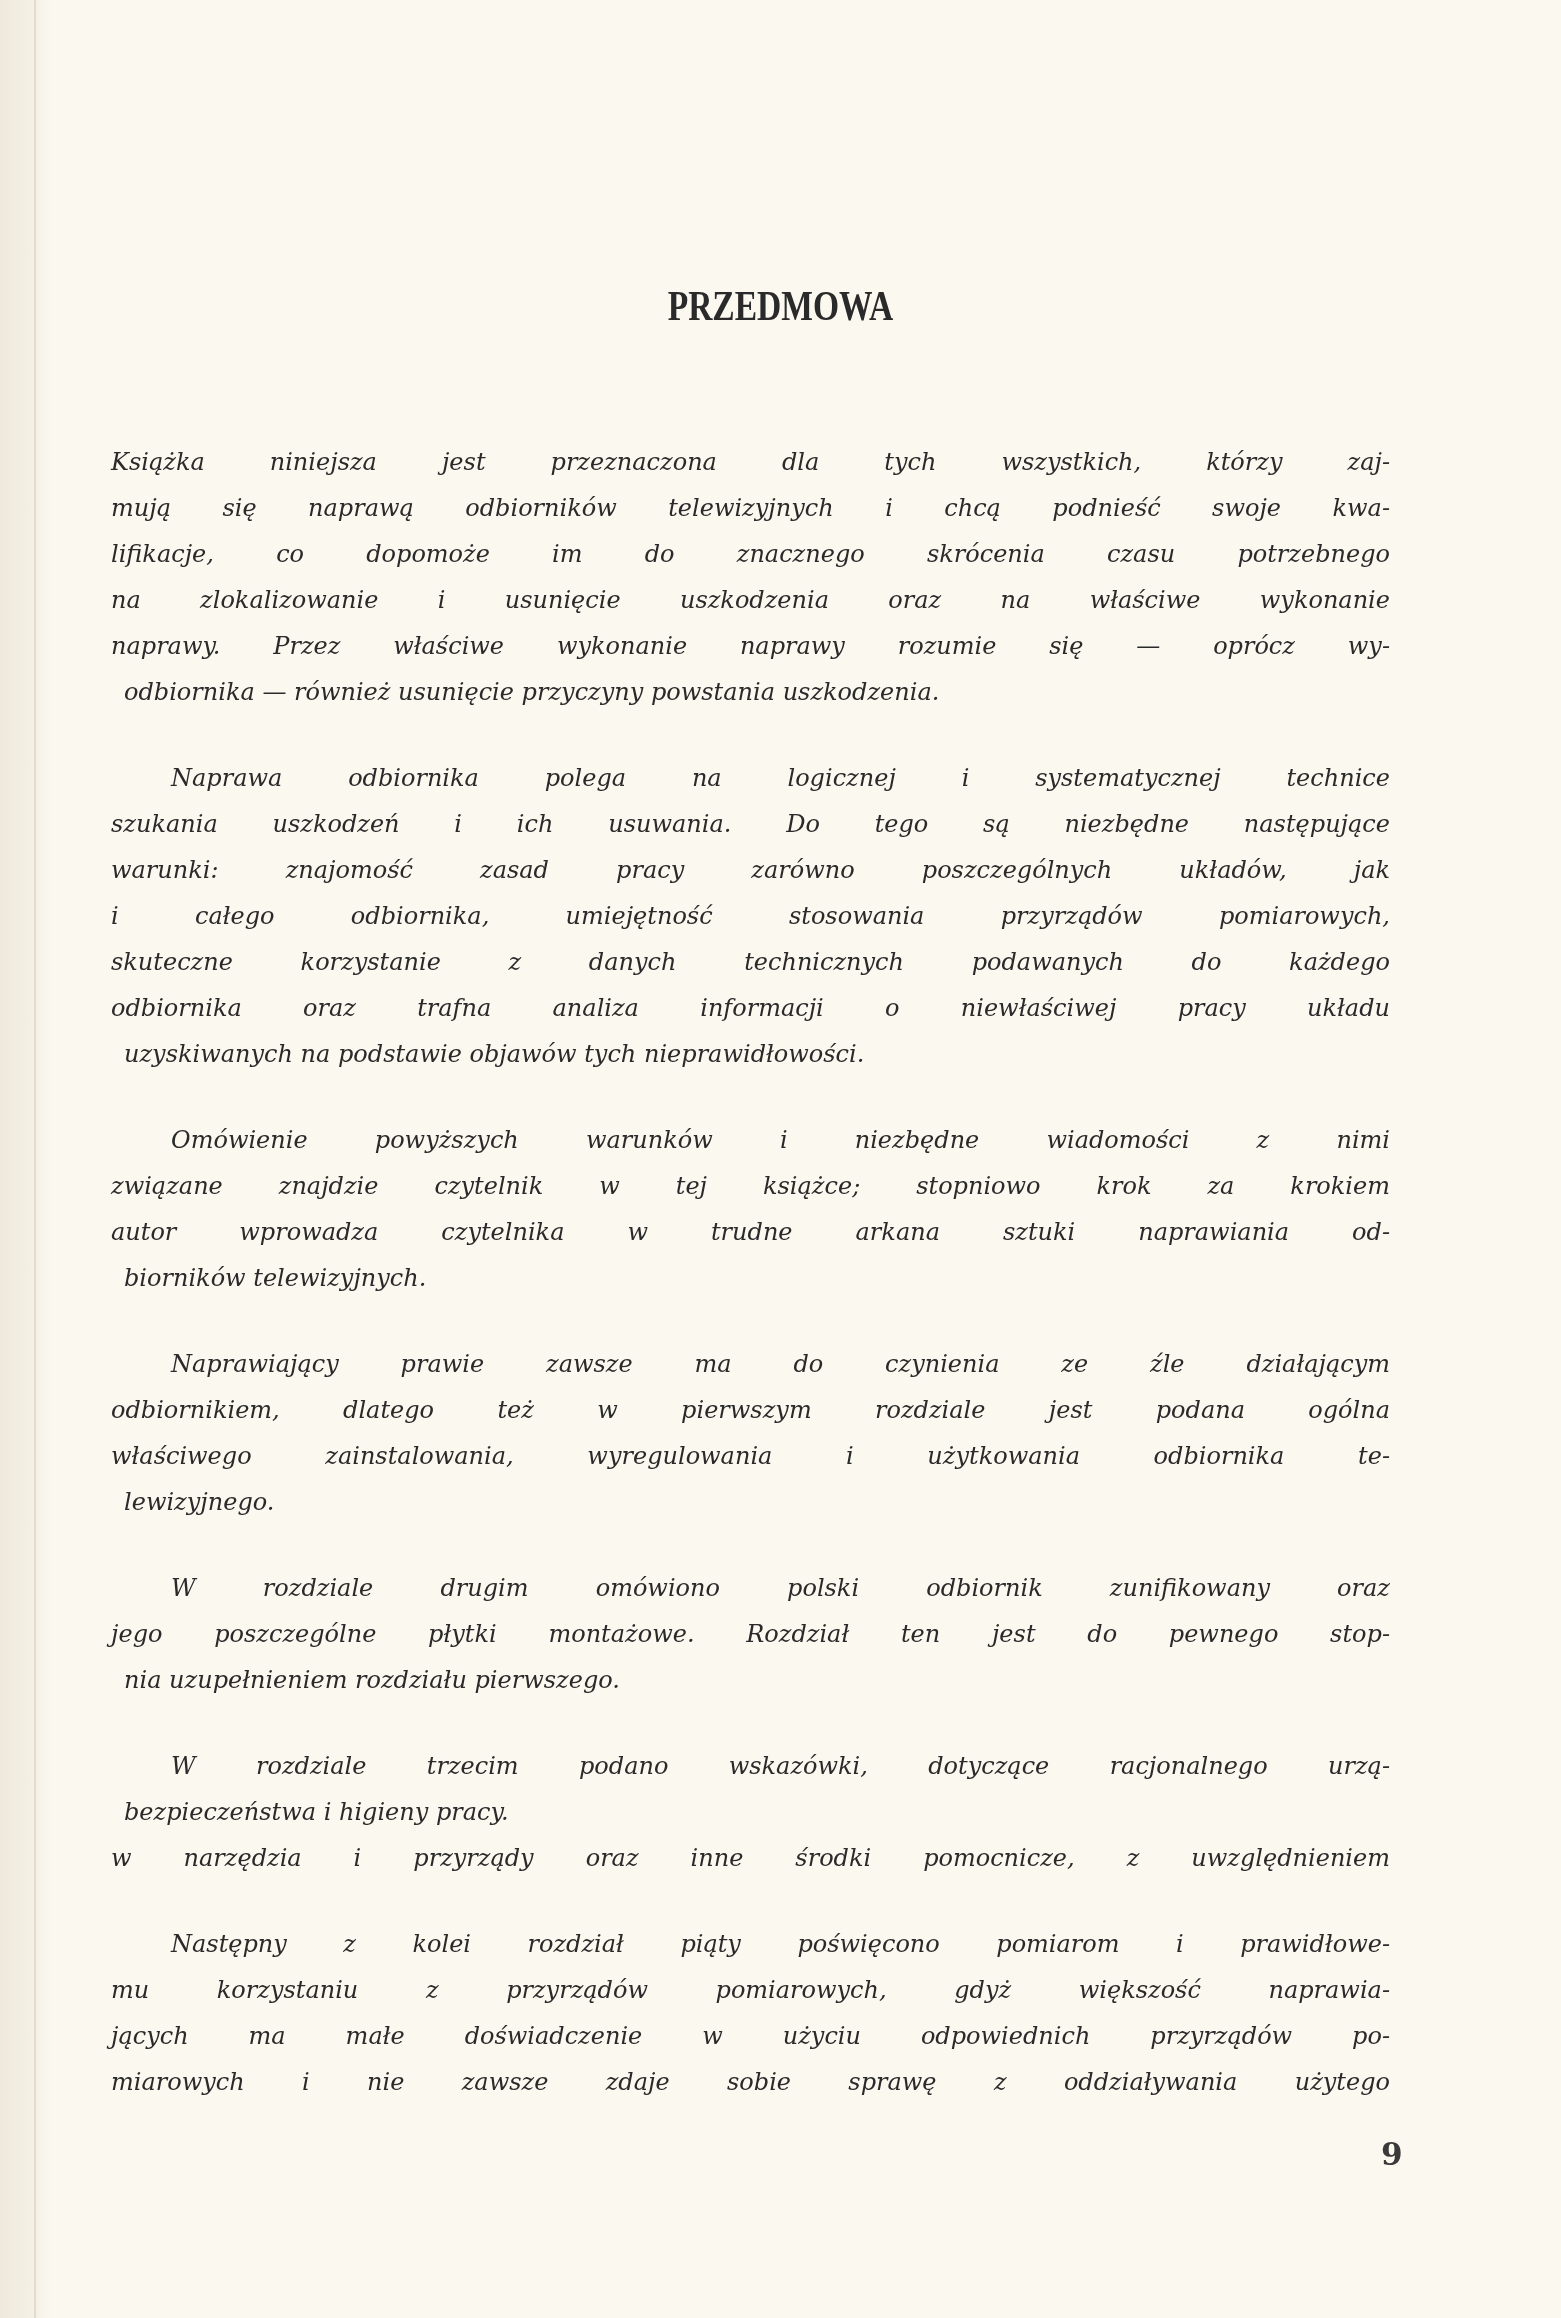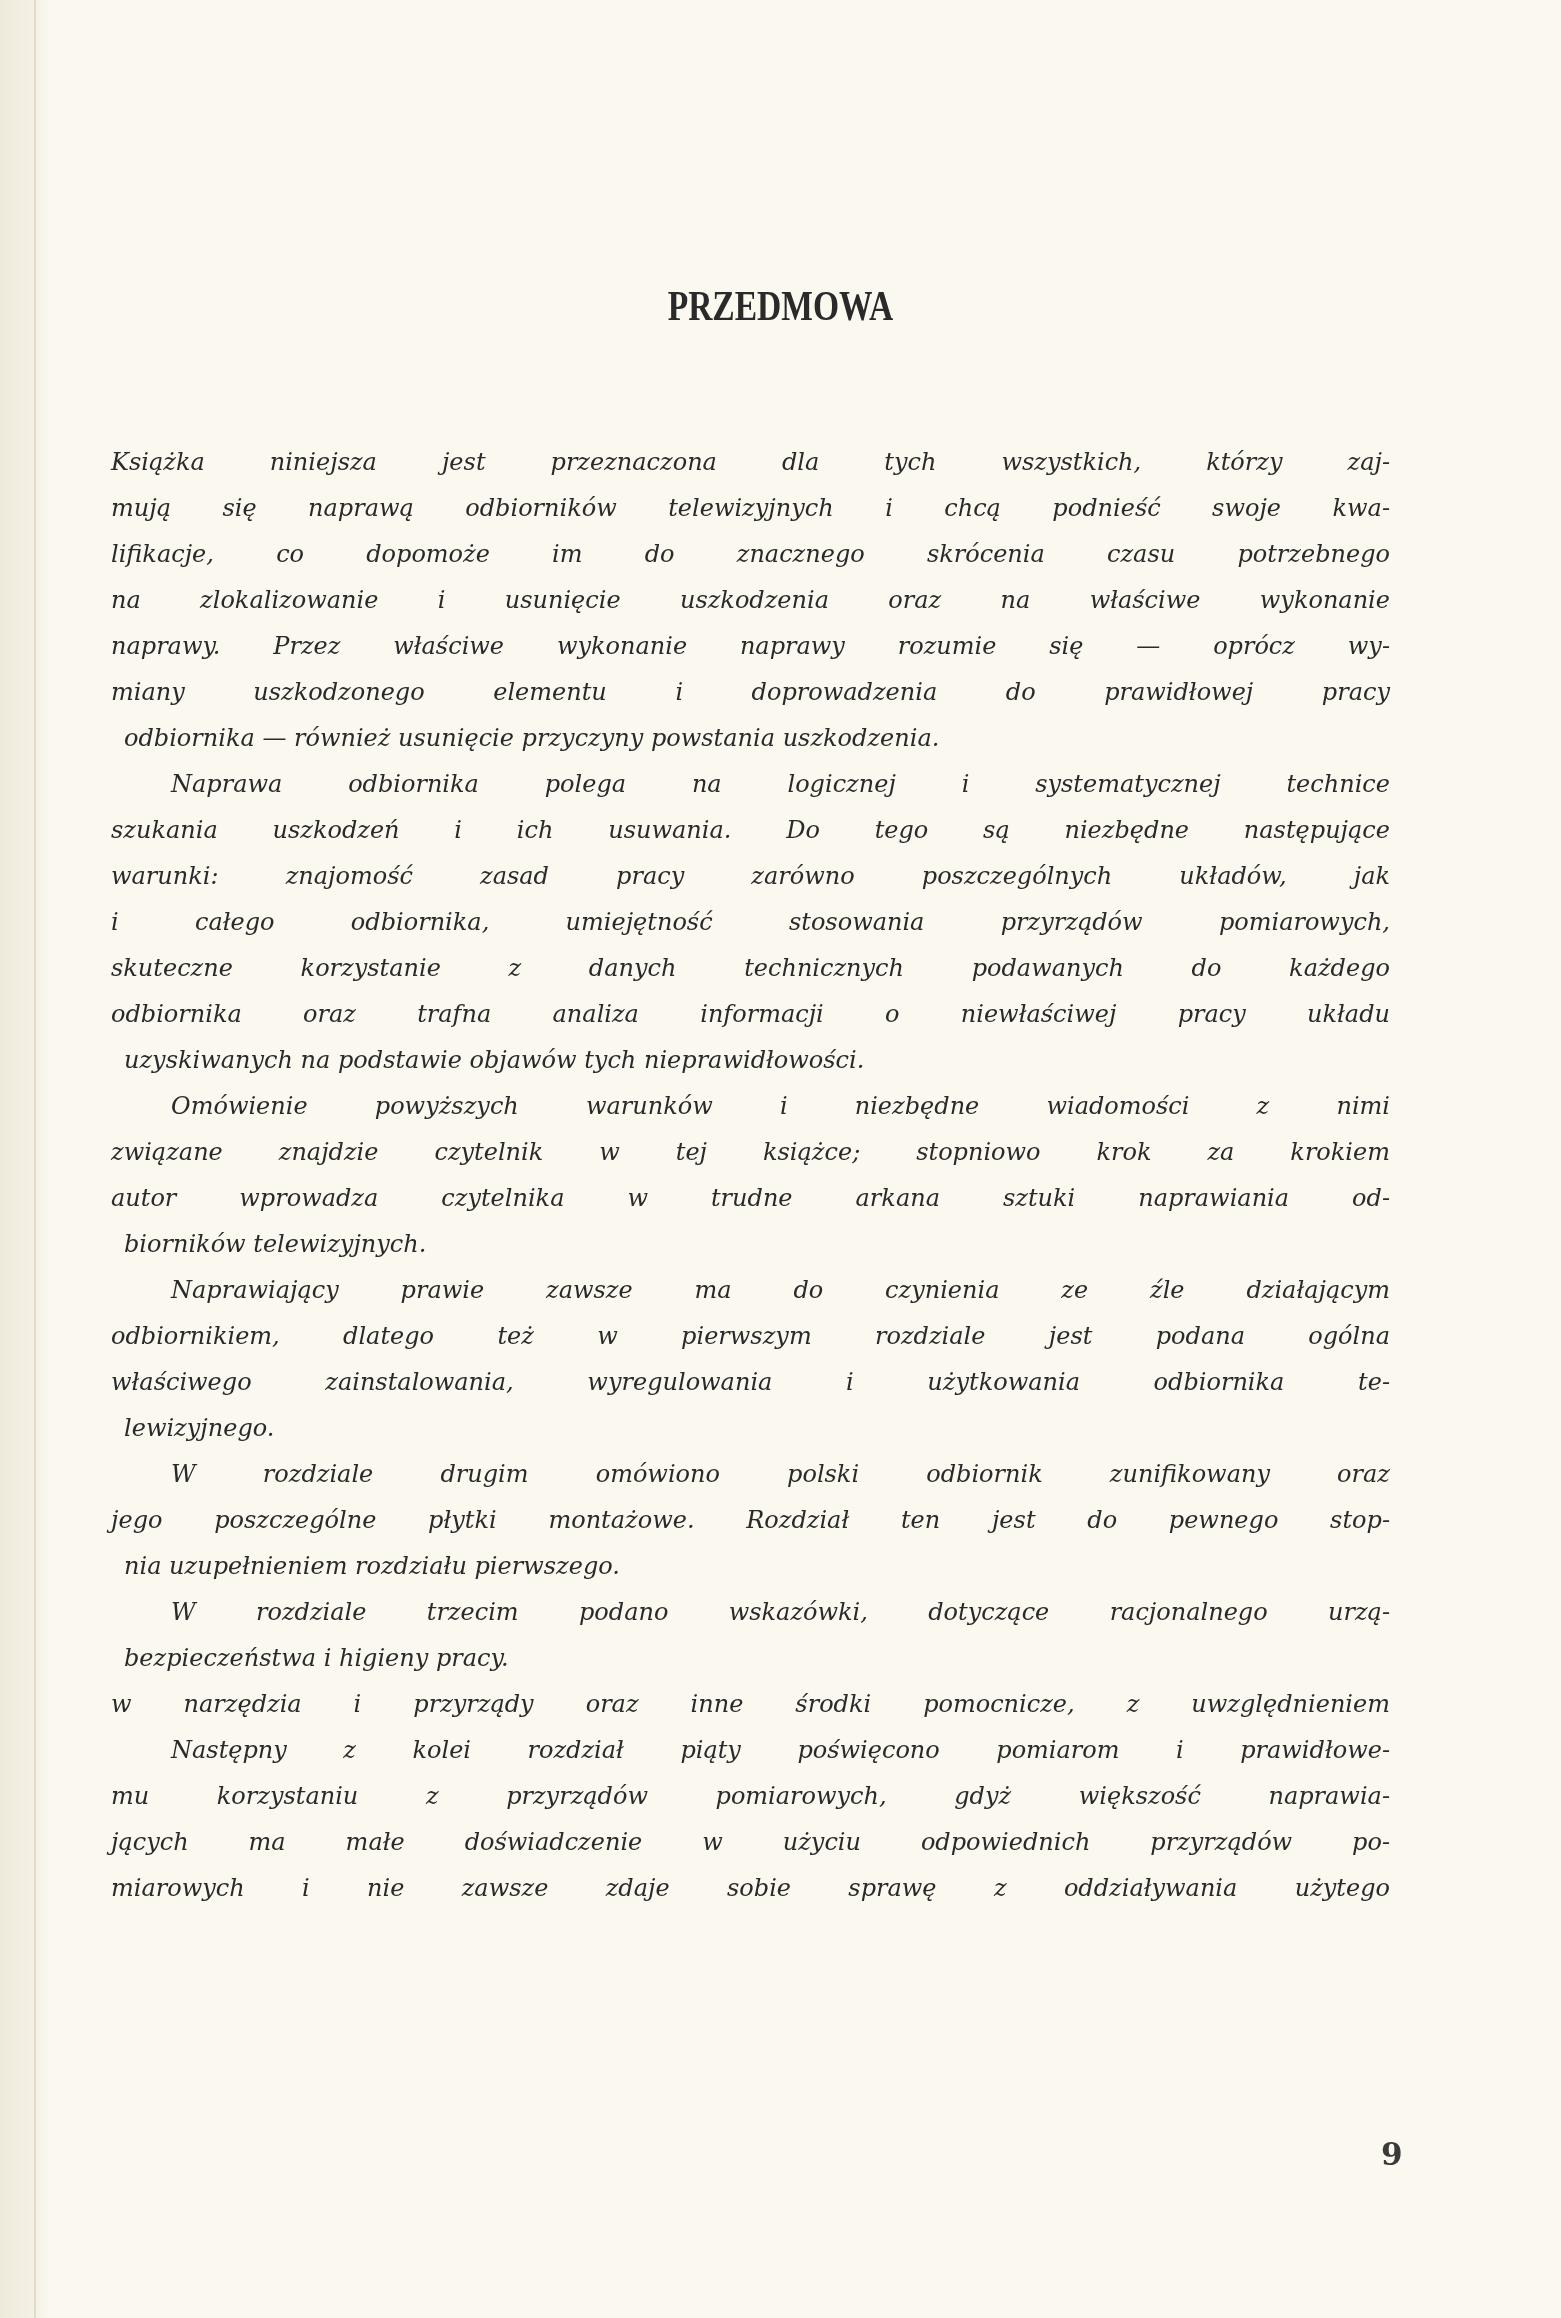--- a/index.html
+++ b/index.html
@@ -27,41 +27,40 @@
   .text {
     position: absolute; left: 111px; top: 439px; width: 1279px;
     font-family: "DejaVu Serif", serif; font-style: italic;
     font-size: 24px; line-height: 46px;
   }
   .line {
     display: block; white-space: nowrap; text-align: justify;
     text-align-last: justify; height: 46px; overflow: visible;
   }
   .line.last { text-align-last: left; margin-left: 13px; }
-  .line.indent { padding-left: 60px; }
+  .line.indent { padding-left: 60px; margin-top: 40px; }
   .page-number {
     position: absolute; left: 1381px; top: 2136px;
     font-family: "DejaVu Serif", serif; font-size: 31px; font-weight: bold; color: #3a3a3a;
   }
 </style>
 </head>
 <body>
 
 <div class="page-edge"></div>
 
 <h1 class="title" style="margin:0;">PRZEDMOWA</h1>
 
 <div class="text" id="body-text">
     <div>
       <div class="line">Książka niniejsza jest przeznaczona dla tych wszystkich, którzy zaj-</div>
       <div class="line">mują się naprawą odbiorników telewizyjnych i chcą podnieść swoje kwa-</div>
       <div class="line">lifikacje, co dopomoże im do znacznego skrócenia czasu potrzebnego</div>
       <div class="line">na zlokalizowanie i usunięcie uszkodzenia oraz na właściwe wykonanie</div>
       <div class="line">naprawy. Przez właściwe wykonanie naprawy rozumie się — oprócz wy-</div>
-      <div class="line">miany uszkodzonego elementu i doprowadzenia do prawidłowej pracy</div>
       <div class="line last">odbiornika — również usunięcie przyczyny powstania uszkodzenia.</div>
     </div>
     <div>
       <div class="line indent">Naprawa odbiornika polega na logicznej i systematycznej technice</div>
       <div class="line">szukania uszkodzeń i ich usuwania. Do tego są niezbędne następujące</div>
       <div class="line">warunki: znajomość zasad pracy zarówno poszczególnych układów, jak</div>
       <div class="line">i całego odbiornika, umiejętność stosowania przyrządów pomiarowych,</div>
       <div class="line">skuteczne korzystanie z danych technicznych podawanych do każdego</div>
       <div class="line">odbiornika oraz trafna analiza informacji o niewłaściwej pracy układu</div>
       <div class="line last">uzyskiwanych na podstawie objawów tych nieprawidłowości.</div>

